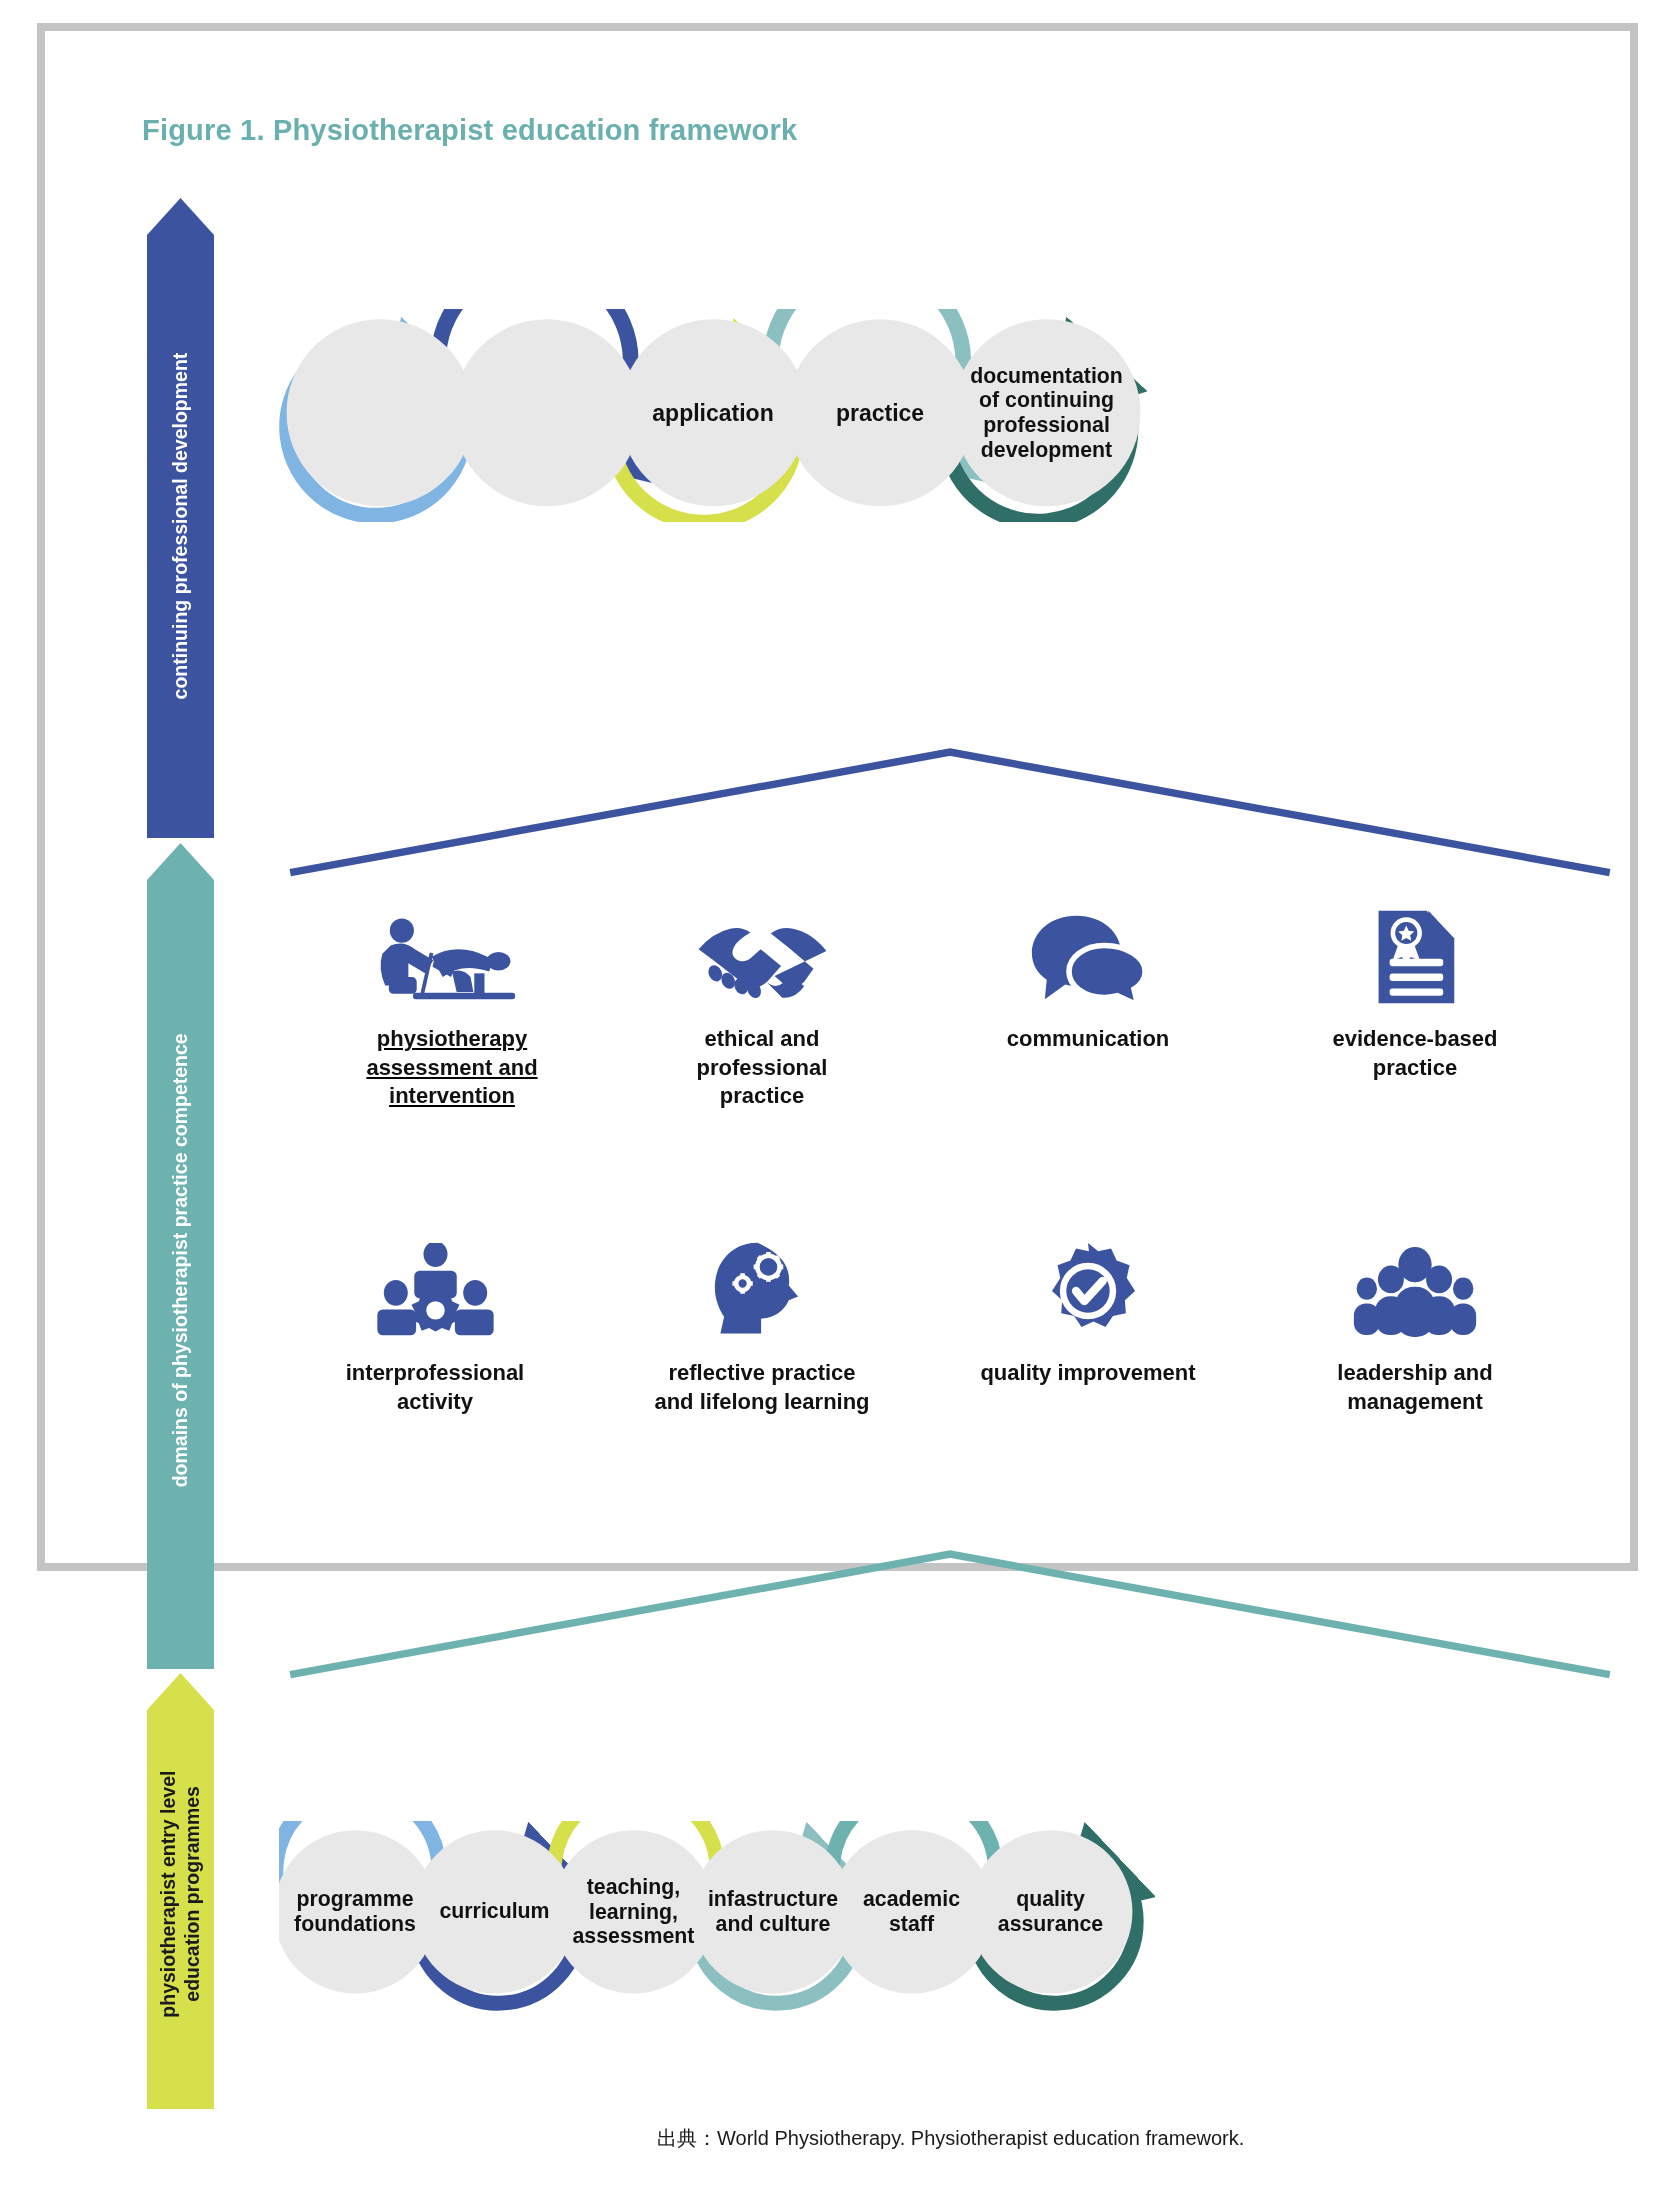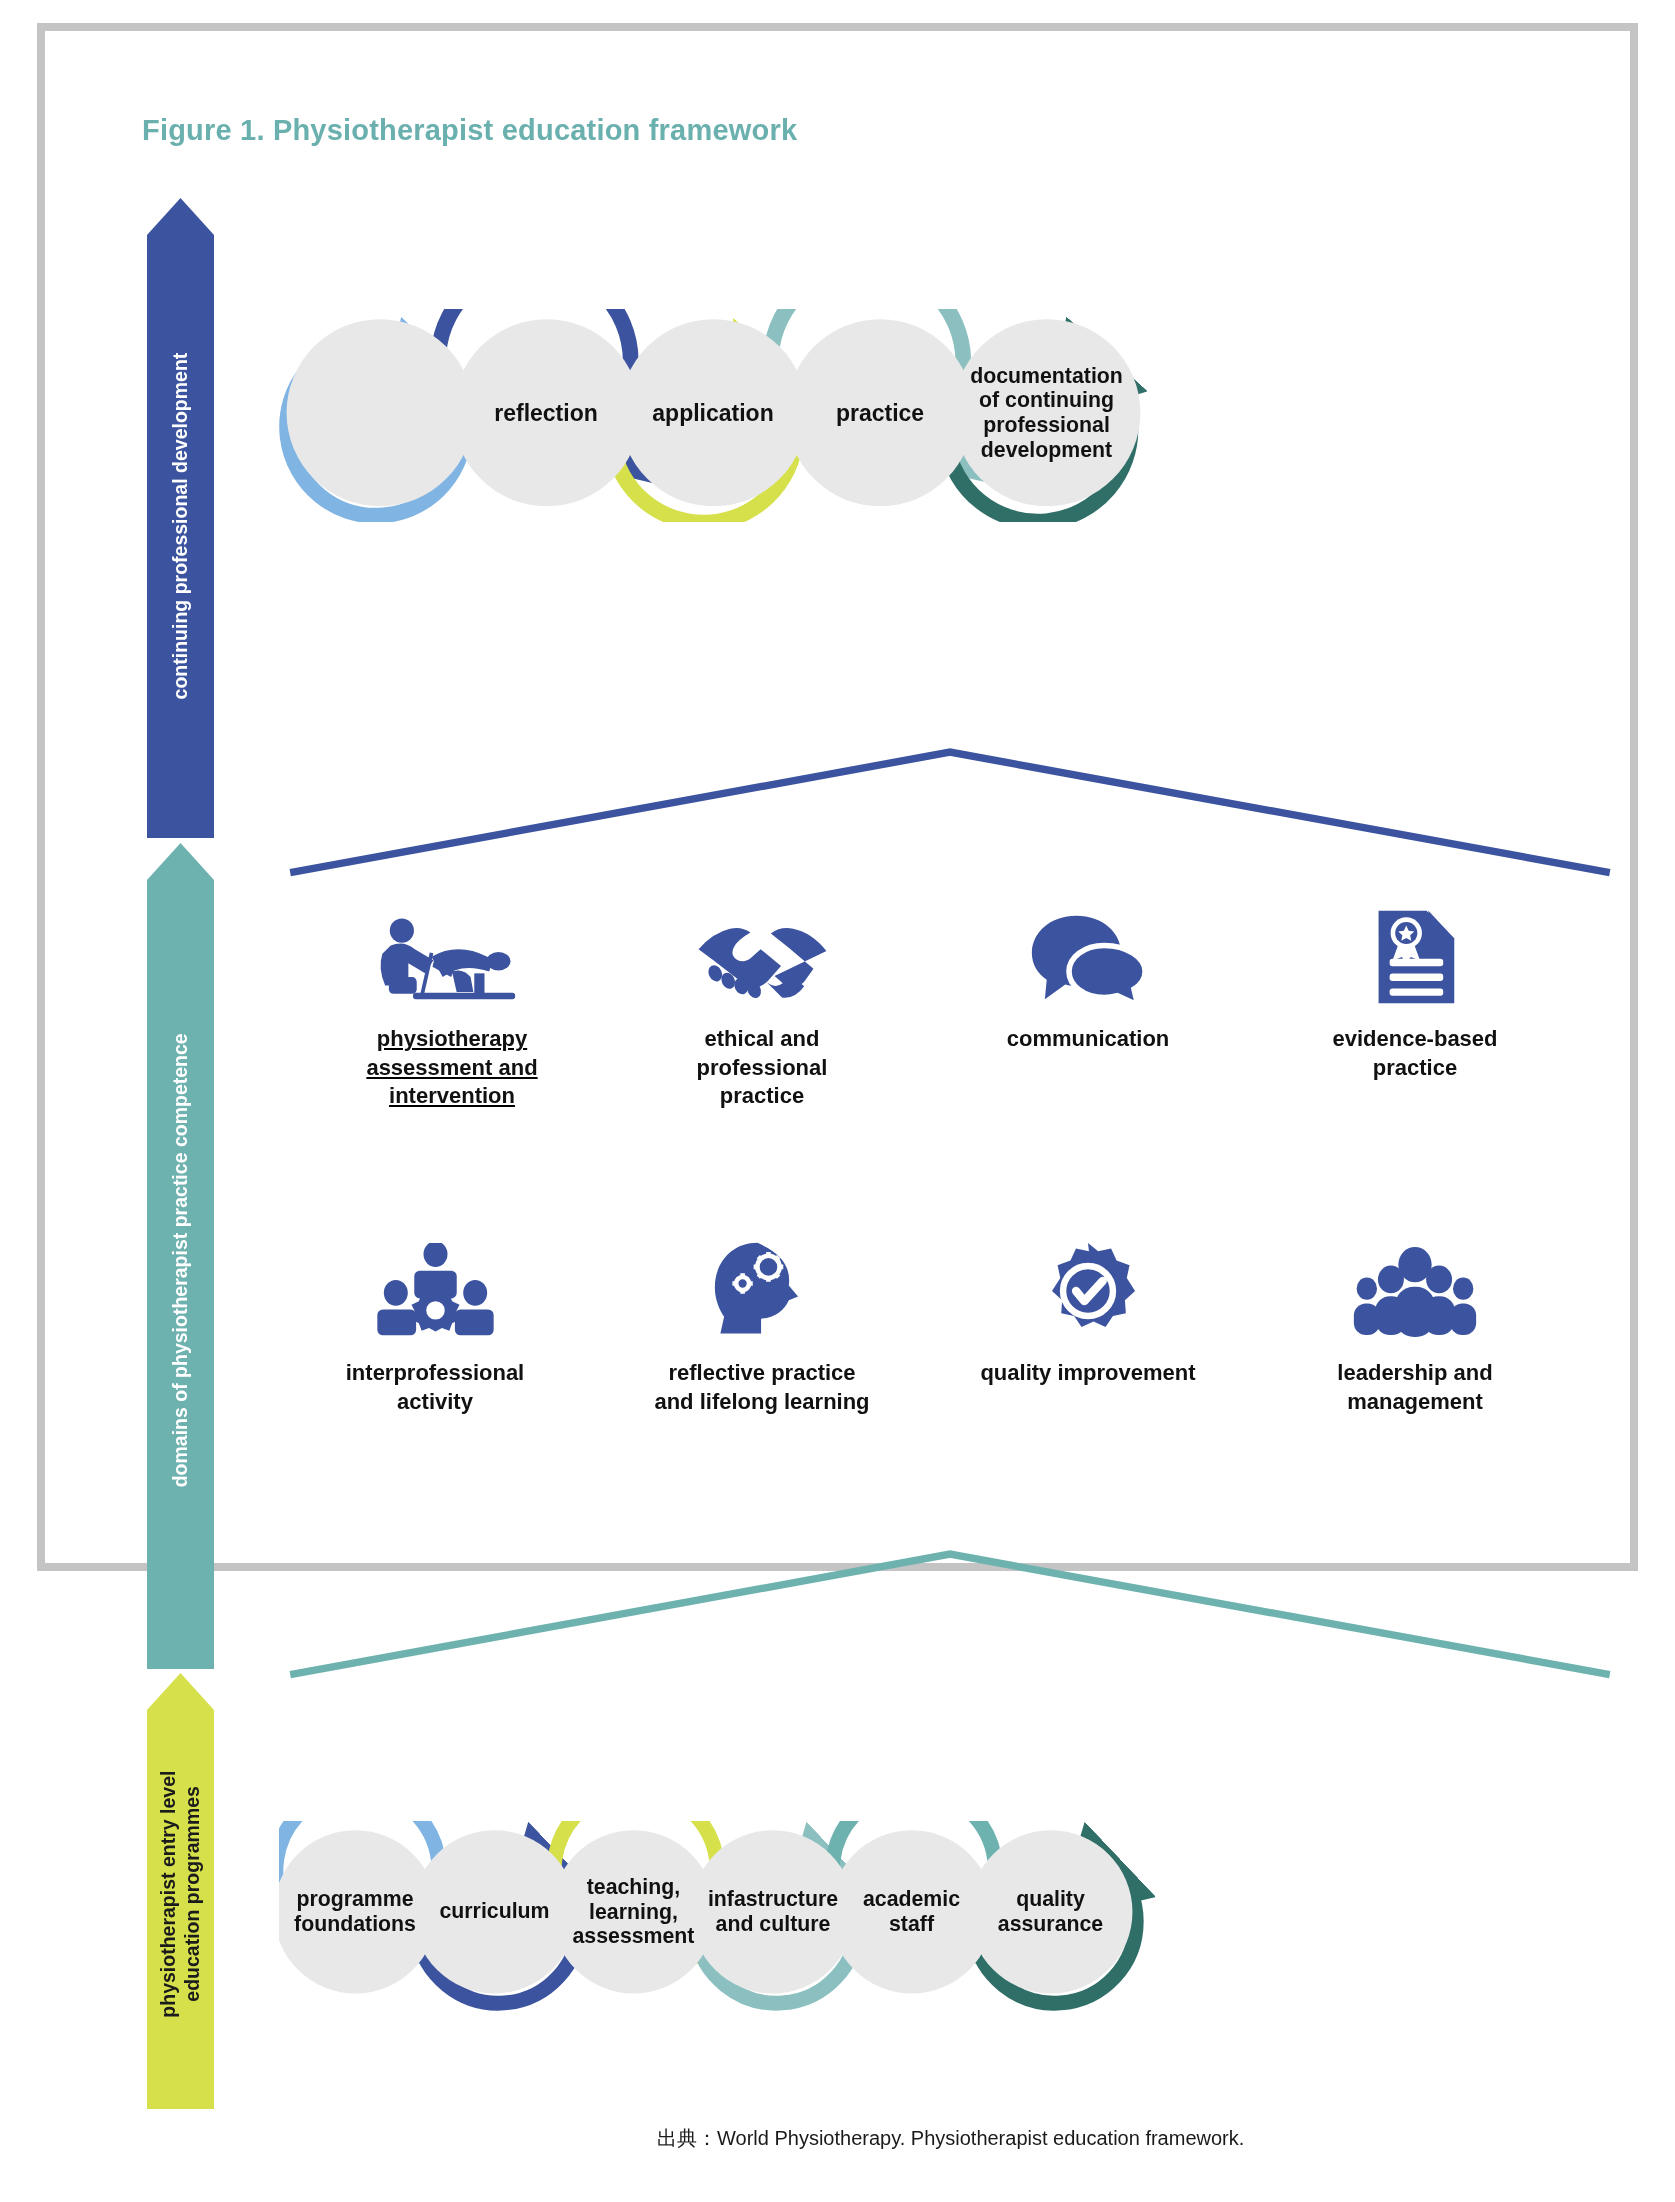--- a/index.html
+++ b/index.html
@@ -129,21 +129,20 @@
 
         <g transform="translate(0,0)">
           <circle cx="110" cy="112" r="101" fill="#e8e8e8"></circle>
           <circle cx="290" cy="112" r="101" fill="#e8e8e8"></circle>
           <circle cx="470" cy="112" r="101" fill="#e8e8e8"></circle>
           <circle cx="650" cy="112" r="101" fill="#e8e8e8"></circle>
           <circle cx="830" cy="112" r="101" fill="#e8e8e8"></circle>
         </g>
       </svg>
 
-      <div class="cyc-label" style="left:167px;top:58px;width:204px;height:93px;font-size:23px;">reflection</div>
       <div class="cyc-label" style="left:334px;top:58px;width:204px;height:93px;font-size:23px;">application</div>
       <div class="cyc-label" style="left:501px;top:58px;width:204px;height:93px;font-size:23px;">practice</div>
       <div class="cyc-label" style="left:664px;top:30px;width:211px;height:148px;font-size:21.3px;">documentation
 of continuing
 professional
 development</div>
     </div>
 
     <div class="chev" style="left:237px;top:710px;width:1336px;height:139px;">
       <svg width="1336" height="139" viewBox="0 0 1440 150">

